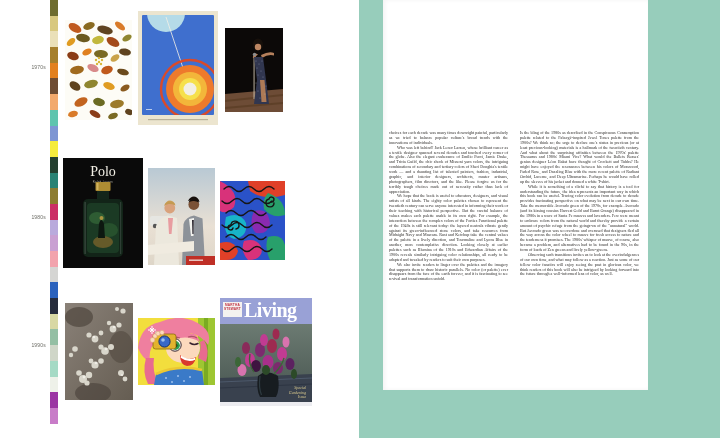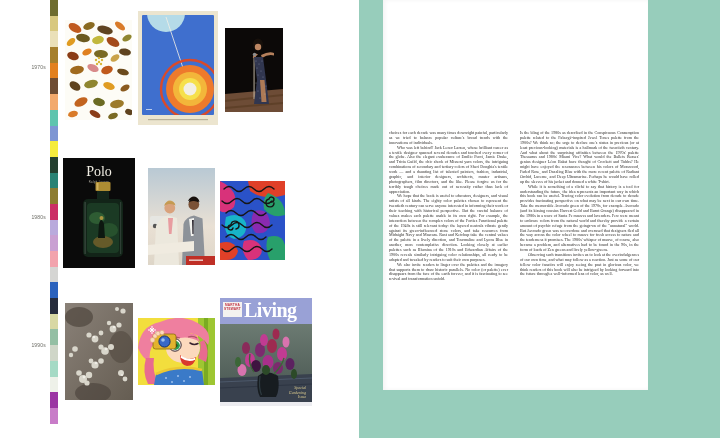--- a/index.html
+++ b/index.html
@@ -20,21 +20,21 @@
   }
   #label-1970s{top:64px;}
   #label-1980s{top:214px;}
   #label-1990s{top:342px;}
   
   .art{position:absolute;overflow:hidden;}
   .art svg{display:block;}
   #art-leaves{left:65px;top:20px;width:67px;height:100px;}
   #art-sun{left:138px;top:11px;width:80px;height:114px;}
   #art-singer{left:225px;top:28px;width:58px;height:84px;}
-  #art-polo{left:63px;top:158px;width:72px;height:110px;background:#0a0a0a;}
+  #art-polo{left:63px;top:158px;width:80px;height:110px;background:#0a0a0a;}
   #art-vice{left:148px;top:168px;width:67px;height:97px;}
   #art-haring{left:220px;top:181px;width:65px;height:79px;}
   #art-lichen{left:65px;top:303px;width:68px;height:97px;}
   #art-anime{left:138px;top:318px;width:77px;height:67px;}
   #art-living{left:220px;top:298px;width:92px;height:108px;background:#e9e9ef;}
   
   .polo-title{position:absolute;left:0;top:6px;width:100%;text-align:center;
     color:#f1eee4;font-size:14px;font-family:"Liberation Serif",serif;}
   .polo-sub{position:absolute;left:0;top:23px;width:100%;text-align:center;
     color:#b5b1a5;font-size:2.6px;letter-spacing:0.4px;font-family:"Liberation Sans",sans-serif;}

